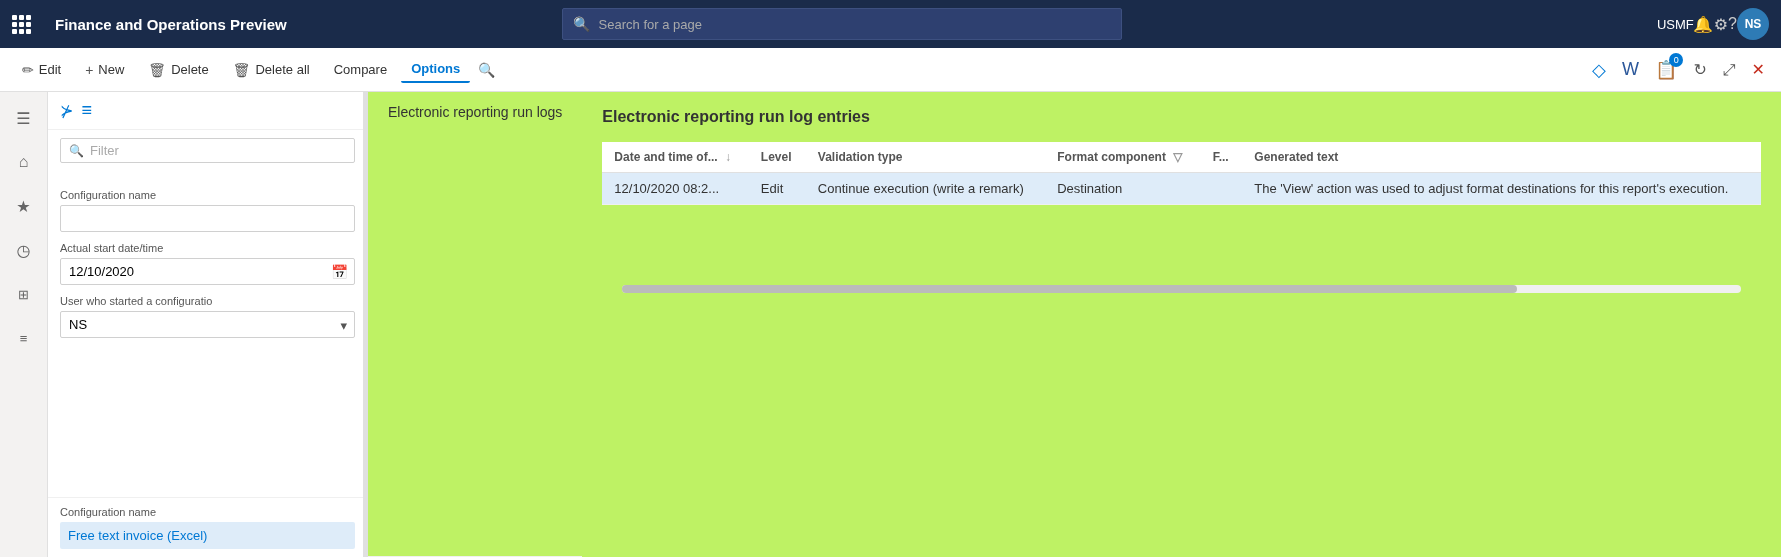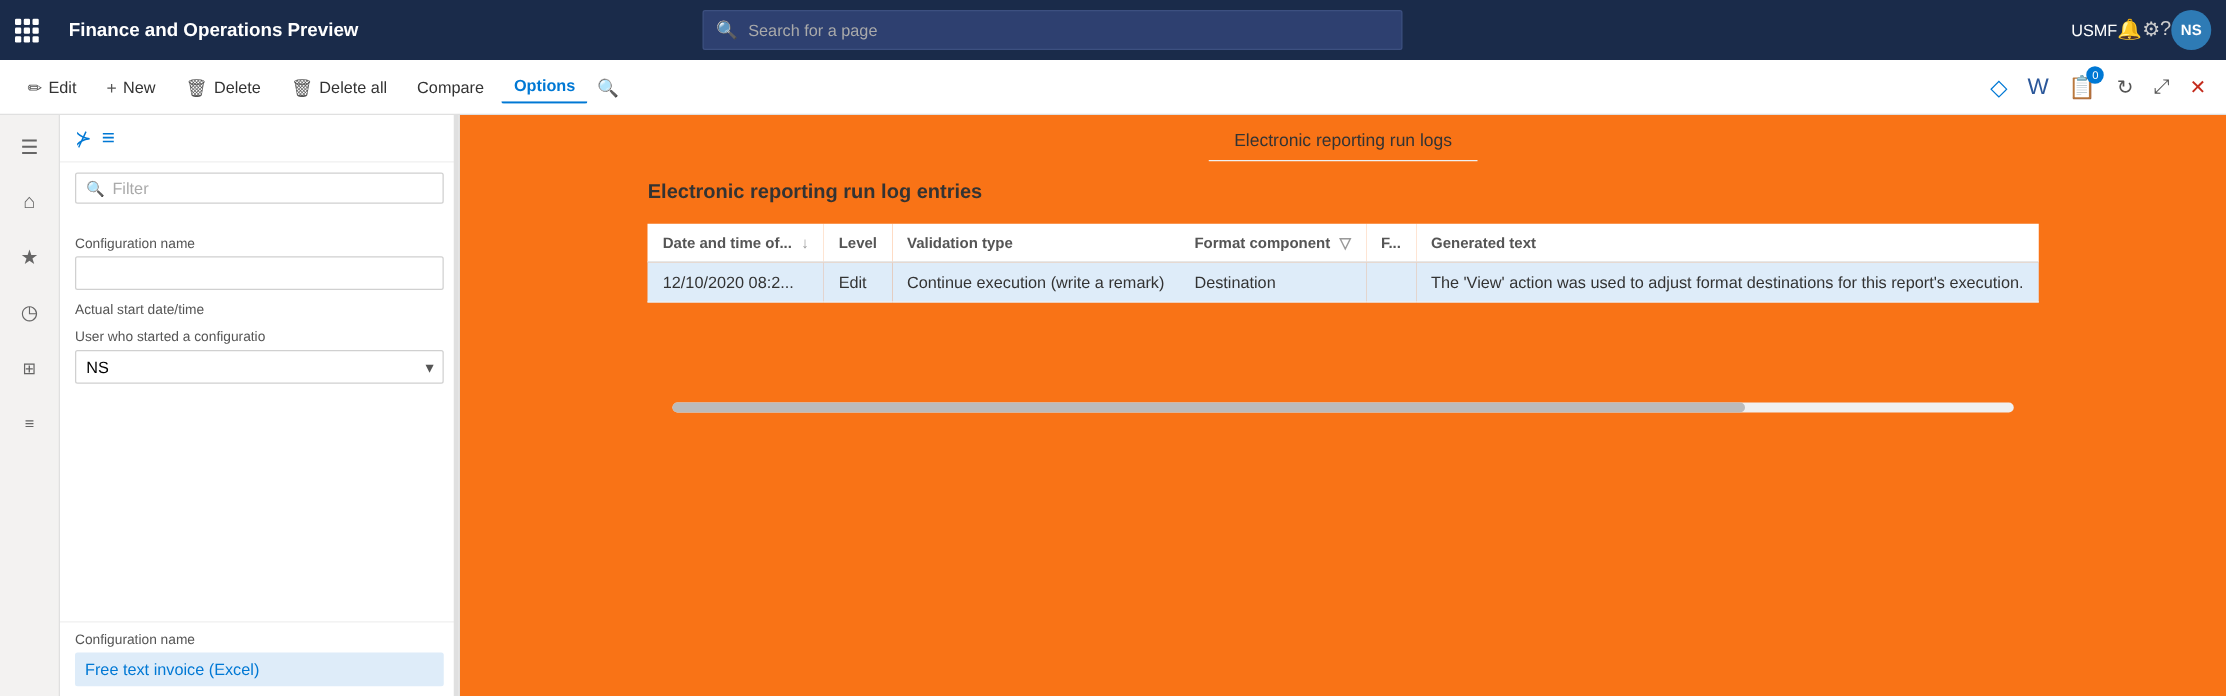--- a/index.html
+++ b/index.html
@@ -274,25 +274,24 @@
       border-radius: 2px;
     }
     .config-list-item.selected {
       background: #deecf9;
       color: #0078d4;
     }
 
     
     .content-area {
       flex: 1;
-      background: #f97316;
-      display: flex;
-      flex-direction: column;
+      background: #bef264;
+      display: flex;
+      flex-direction: row;
       overflow: hidden;
-      align-items: center;
     }
     .content-header {
       padding: 12px 20px 8px;
       font-size: 14px;
       color: #333;
       border-bottom: 1px solid #f0f0f0;
     }
     .content-body {
       padding: 16px 20px;
       flex: 1;
@@ -432,20 +431,24 @@
     </div>
     <div class="filter-search">
       <span style="color:#aaa;font-size:12px;">🔍</span>
       <input type="text" placeholder="Filter" style="">
     </div>
     <div class="filter-body">
       <div class="filter-field-label">Configuration name</div>
       <input type="text" class="filter-input" value="" style="">
 
       <div class="filter-field-label">Actual start date/time</div>
+      <div class="date-input-wrapper">
+        <input type="text" value="12/10/2020" style="">
+        <span class="cal-icon">📅</span>
+      </div>
 
       <div class="filter-field-label">User who started a configuratio</div>
       <div class="filter-select-wrapper">
         <select class="filter-select">
           <option value="NS">NS</option>
           <option value="Admin">Admin</option>
           <option value="System">System</option>
         </select>
         <span class="select-arrow">▾</span>
       </div>

